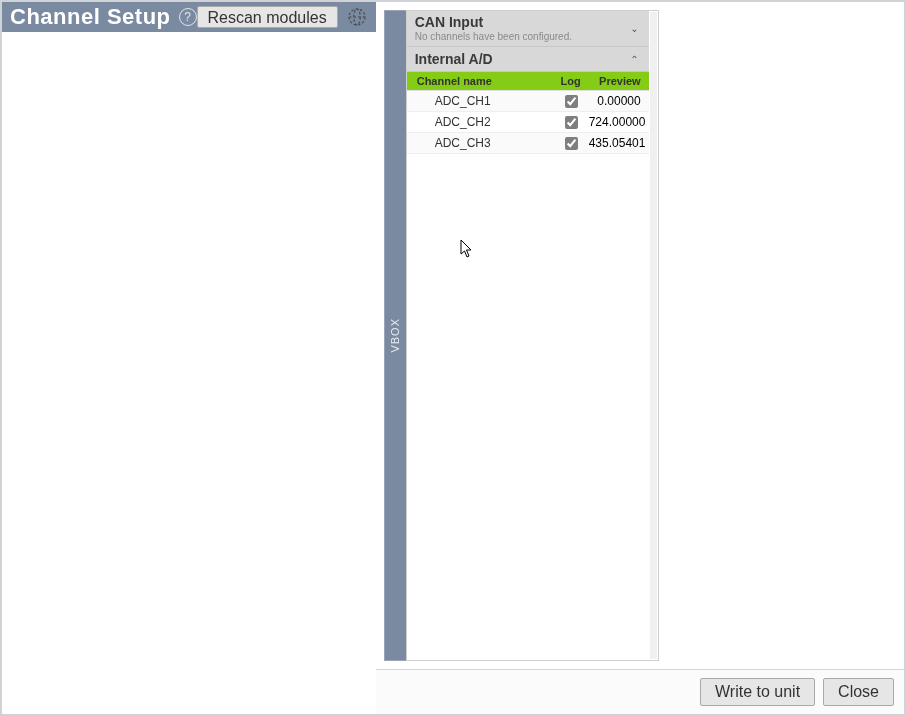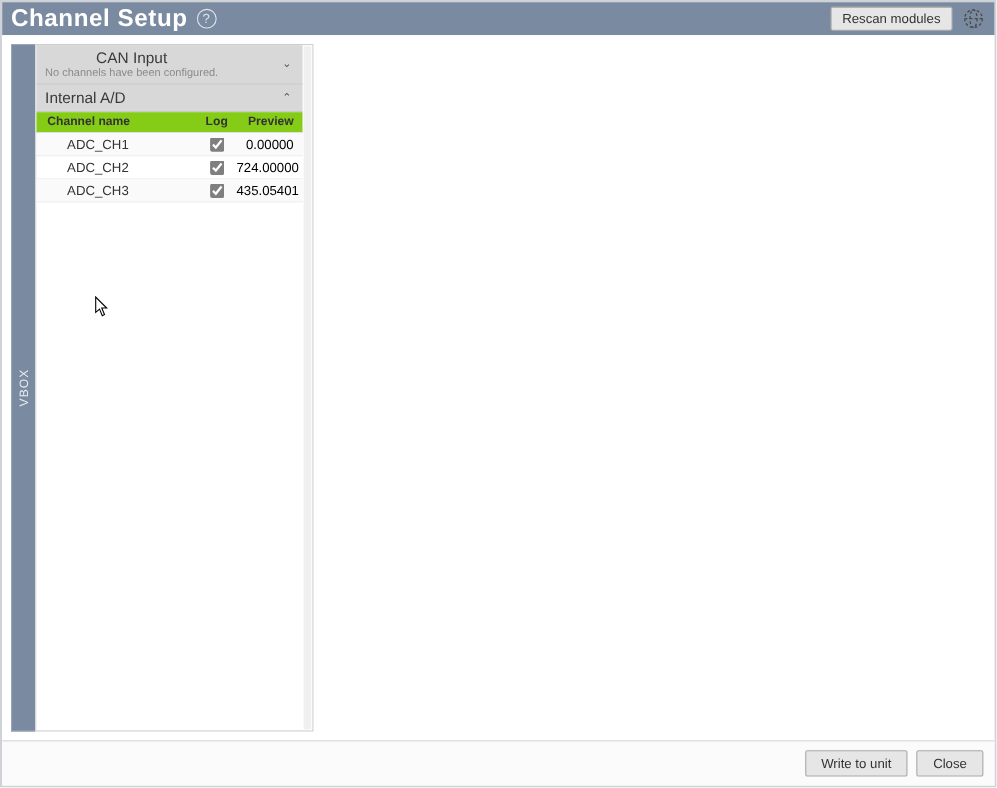--- a/index.html
+++ b/index.html
@@ -11,21 +11,21 @@
     background: #fff;
     width: 906px;
     height: 716px;
     overflow: hidden;
   }
   .window {
     width: 906px;
     height: 716px;
     border: 2px solid #cfd3d8;
     display: flex;
-    flex-direction: column;
+    flex-direction: row;
     background: #fff;
   }
   .header {
     height: 30px;
     background: #7a8aa0;
     display: flex;
     align-items: center;
     color: #fff;
     padding: 0 8px;
   }
@@ -45,21 +45,21 @@
     justify-content: center;
     font-size: 12px;
     color: #dfe4eb;
     margin-left: 2px;
   }
   .header-spacer { flex: 1; }
   .btn {
     background: #e6e6e6;
     border: 1px solid #a9a9a9;
     padding: 2px 10px;
-    font-size: 12px;
+    font-size: 16px;
     color: #333;
     cursor: pointer;
     border-radius: 2px;
   }
   .header .btn { height: 22px; }
   .globe-icon {
     width: 22px;
     height: 22px;
     margin-left: 8px;
     display: inline-flex;
@@ -123,24 +123,23 @@
   .section-header {
     background: #d8d8d8;
     border-bottom: 1px solid #c7c7c7;
     padding: 4px 8px;
     display: flex;
     align-items: center;
     cursor: pointer;
     margin-right: 9px;
   }
   .section-header .title {
-    font-weight: 400;
+    font-weight: 700;
     font-size: 14px;
     color: #3a3a3a;
-    text-align: center;
   }
   .section-header .sub {
     font-size: 10px;
     color: #8a8a8a;
     margin-top: 1px;
   }
   .section-header .chev {
     margin-left: auto;
     font-size: 10px;
     color: #555;

